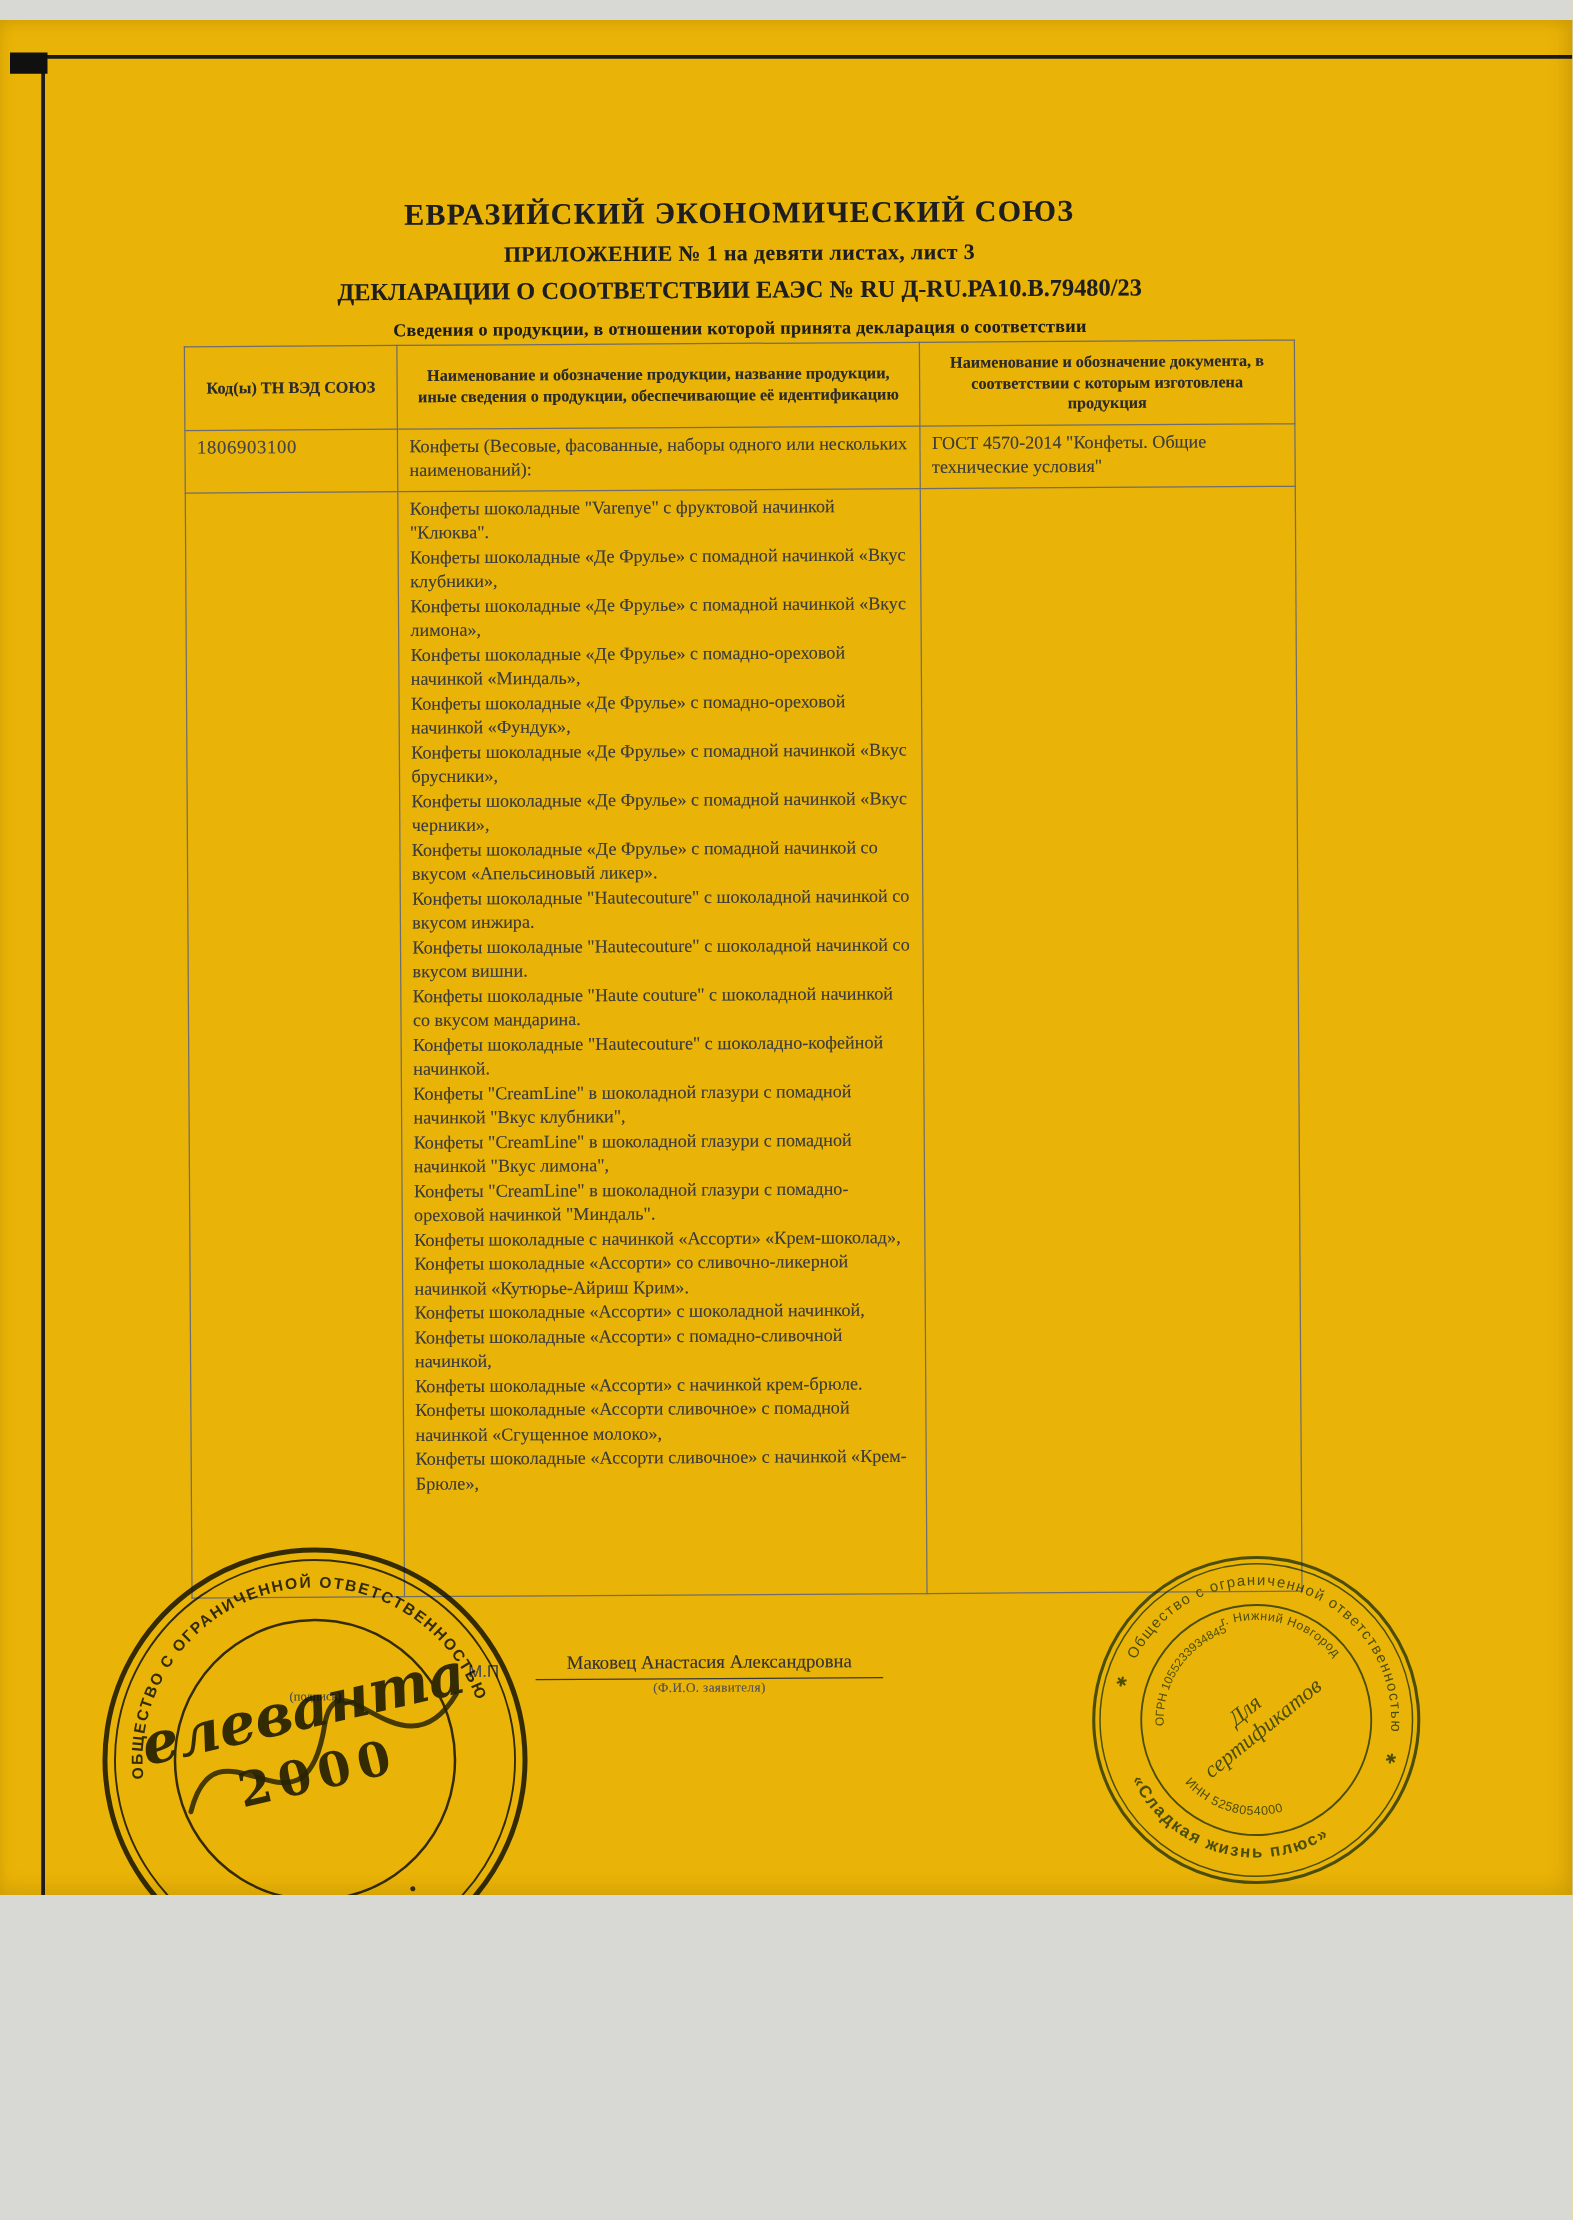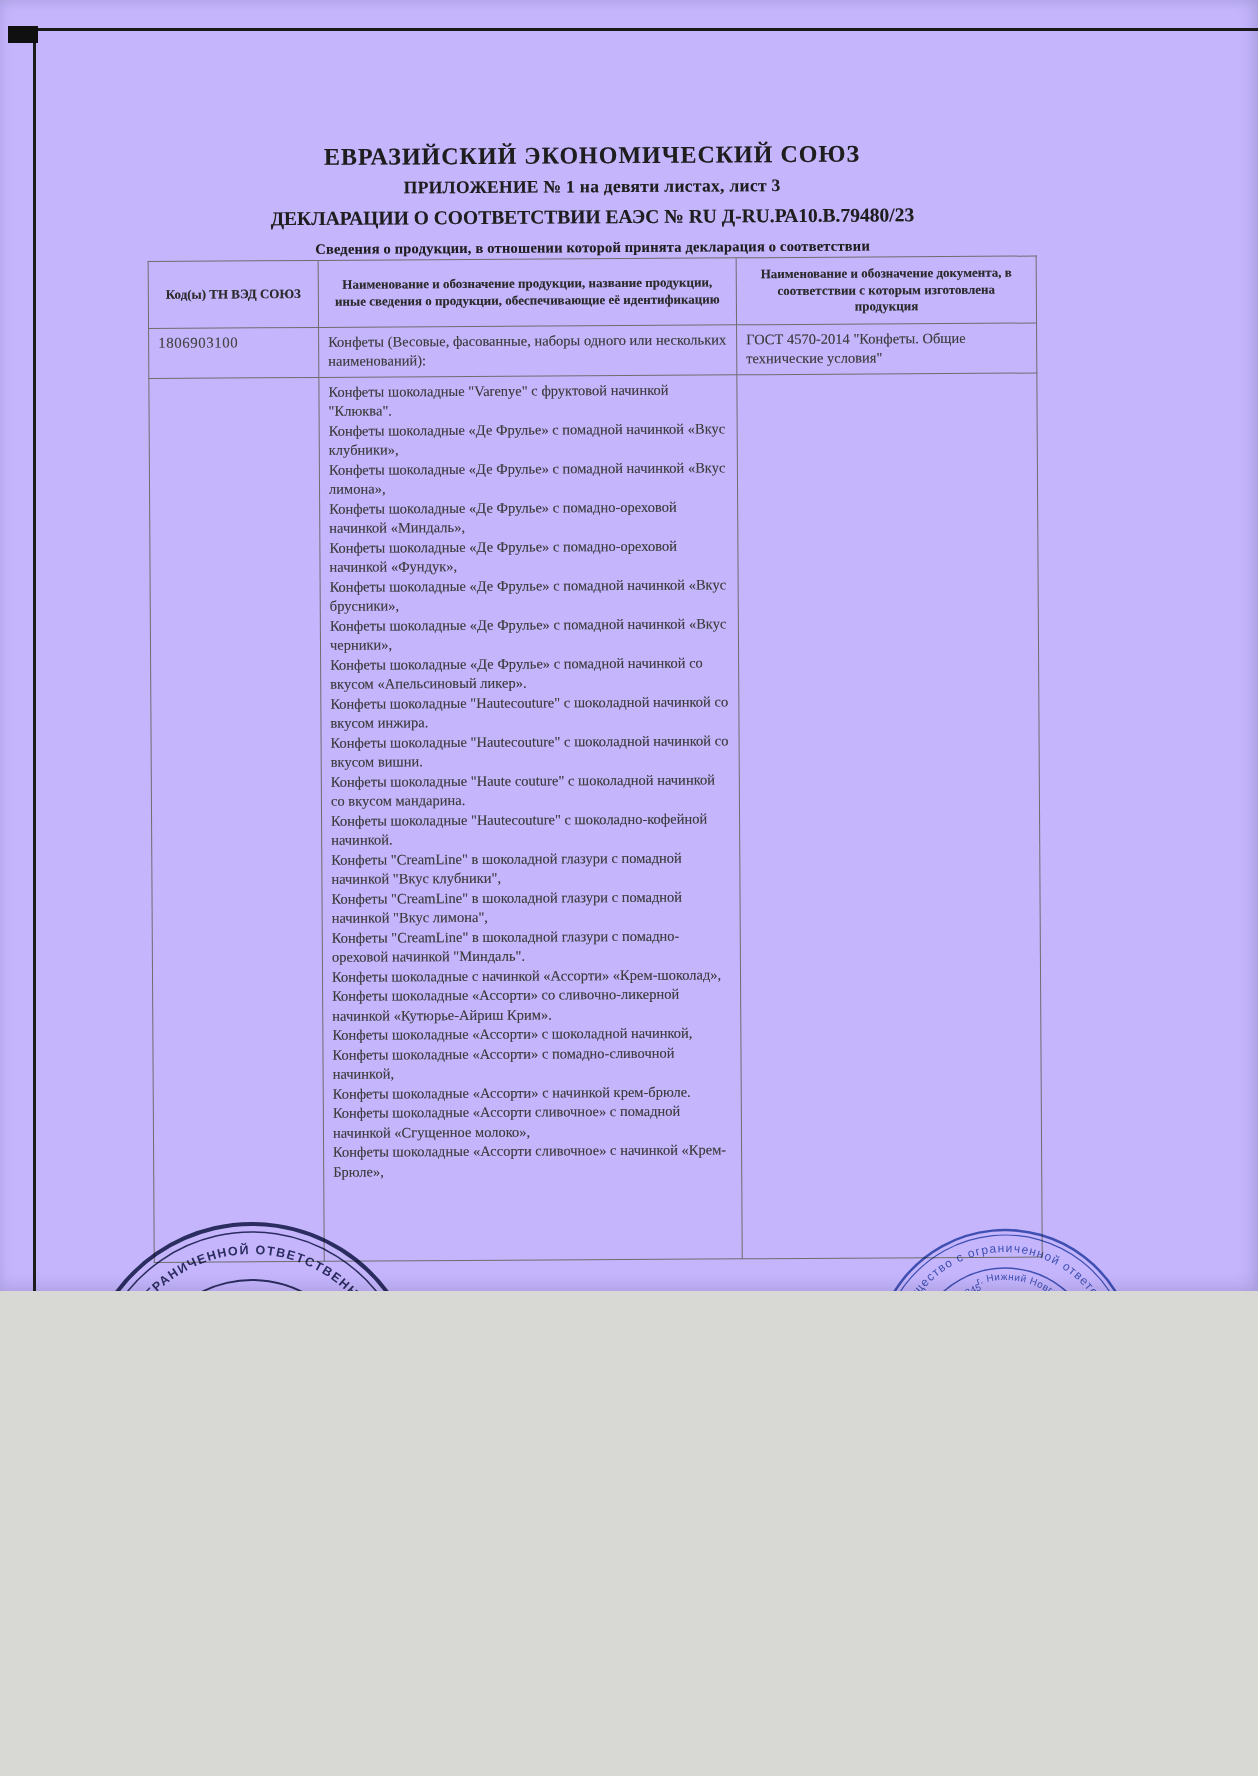--- a/index.html
+++ b/index.html
@@ -1,19 +1,19 @@
 <!DOCTYPE html>
 <html><head>
 <meta charset="utf-8">
 <style>
   * { margin:0; padding:0; box-sizing:border-box; }
   html,body { background:#d8d8d4; }
   .page {
-    position:relative; width:1258px; height:1291px; margin:0 auto;
-    background:#c4b5fd; overflow:hidden;
+    position:relative; width:1258px; height:1500px; margin:16px auto;
+    background:#eab308; overflow:hidden;
     font-family:"Liberation Serif", serif;
     box-shadow: inset -7px 0 16px rgba(0,0,0,.07), inset 0 -7px 16px rgba(0,0,0,.06), inset 0 4px 8px rgba(0,0,0,.04);
   }
   
   .scan-top  { position:absolute; top:28px; left:8px; right:0; height:3px; background:#191919; }
   .scan-left { position:absolute; top:28px; left:33px; width:3px; height:1652px; background:#1c1c1c; }
   .scan-corner { position:absolute; top:26px; left:8px; width:30px; height:17px; background:#101010; }
 
   .doc {
     position:absolute; inset:0; transform:rotate(-0.35deg); color:#3d3d3d;

